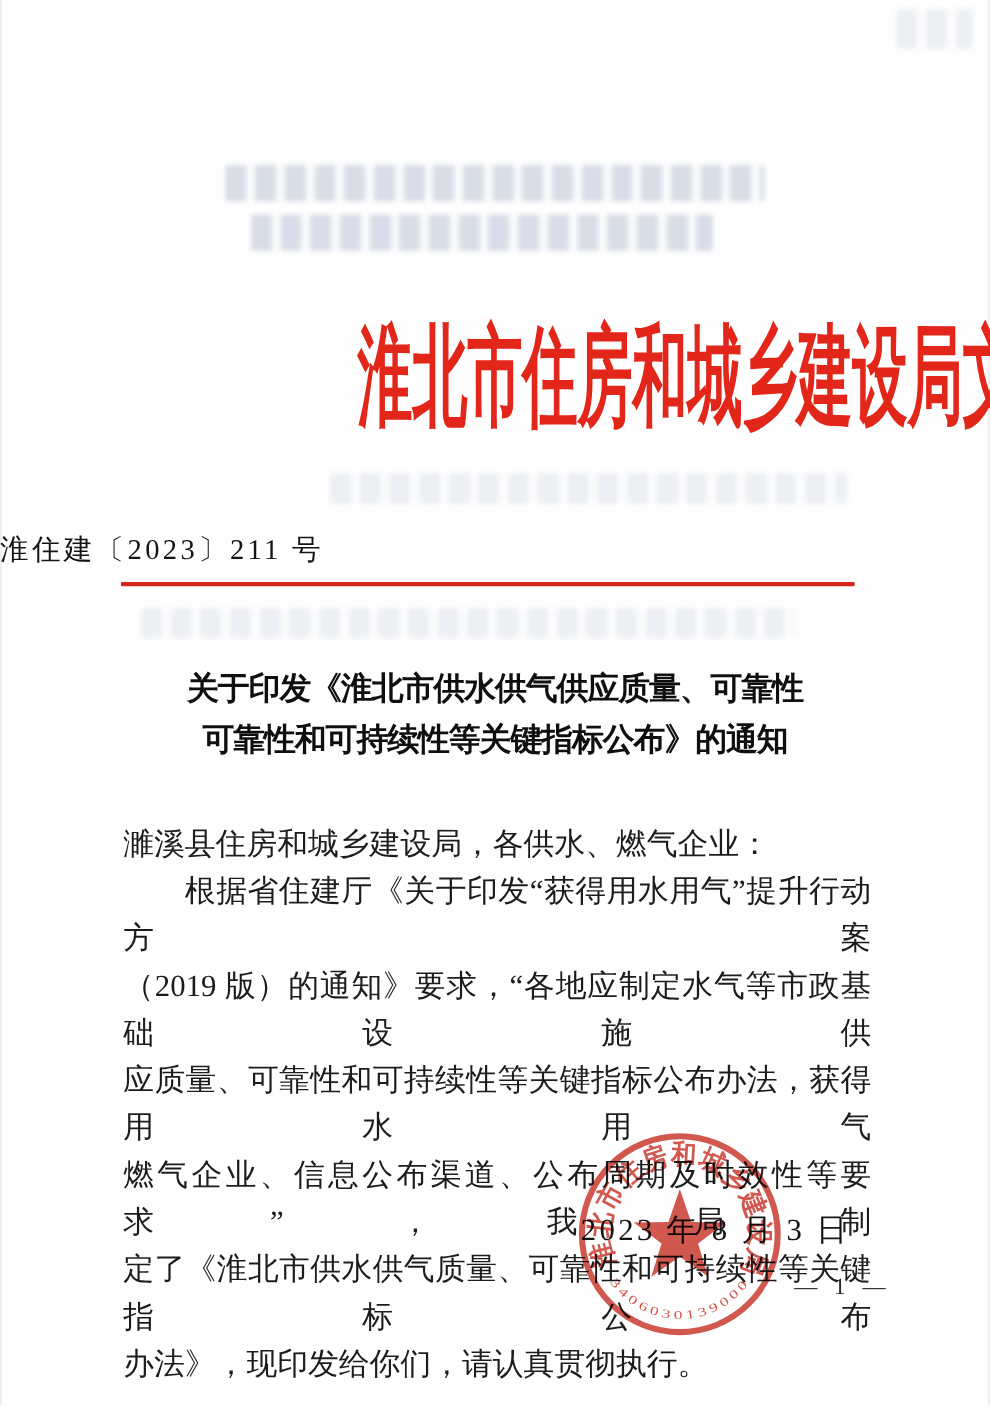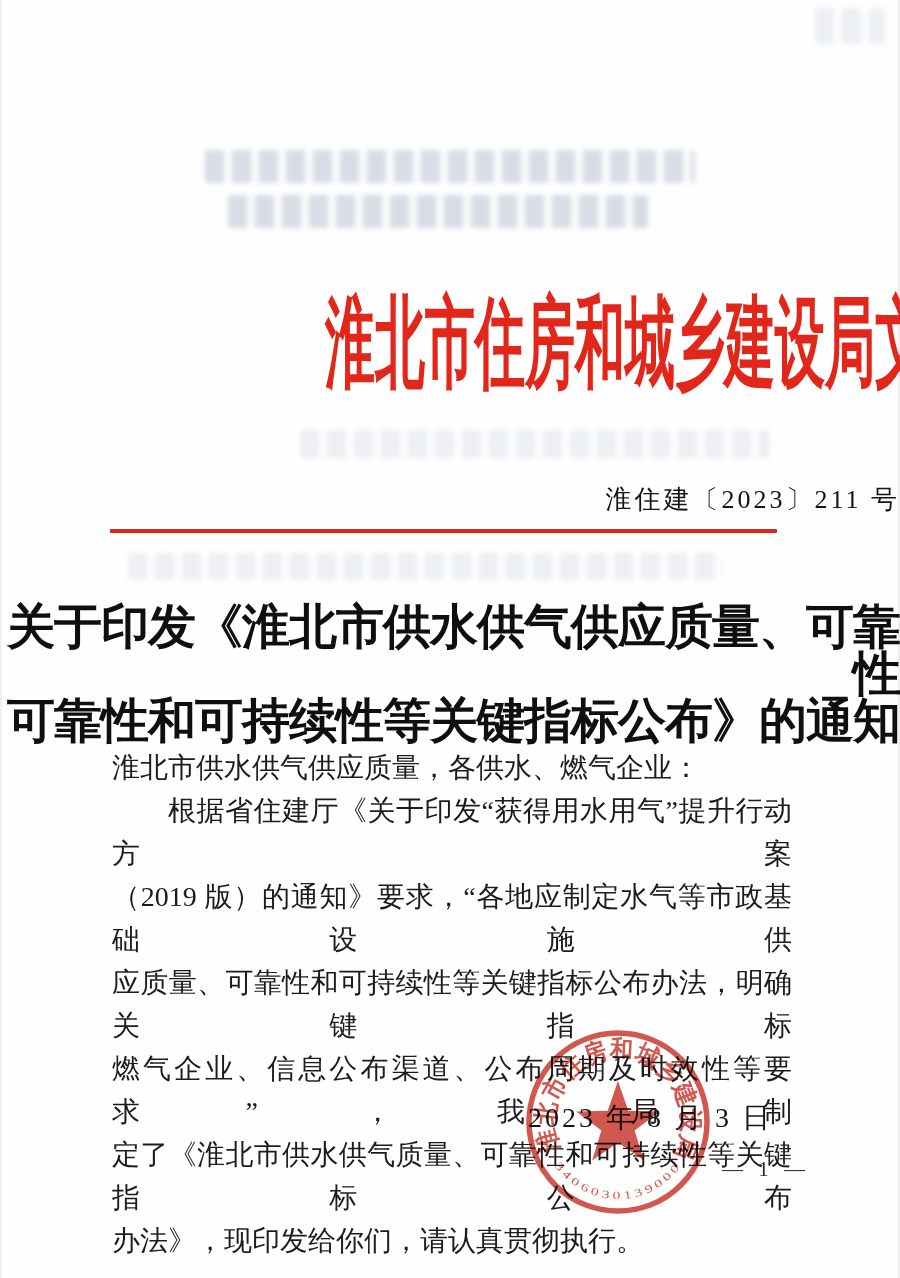--- a/index.html
+++ b/index.html
@@ -24,30 +24,30 @@
   
   .banner{position:absolute;top:288px;left:0;right:0;text-align:center;height:116px;}
   .banner-inner{
     display:inline-block;white-space:nowrap;
     font-family:"Liberation Sans","DejaVu Sans",sans-serif;
     font-weight:bold;font-size:100px;line-height:108px;
     color:#e3261a;letter-spacing:0px;
     transform:scaleX(0.50);transform-origin:center top;
   }
   .doc-number{
-    position:absolute;top:482px;left:0;right:0;text-align:right;
+    position:absolute;top:482px;left:0;right:0;text-align:left;
     font-size:26px;color:#141414;letter-spacing:3px;
   }
   .red-rule{
     position:absolute;top:529px;left:110px;width:667px;height:4px;
     background:#d6281a;border-radius:1px;
   }
   .doc-title{
-    position:absolute;top:603px;left:0;right:0;text-align:right;
-    font-weight:900;font-size:48px;line-height:47px;color:#0f0f0f;
+    position:absolute;top:603px;left:0;right:0;text-align:center;
+    font-weight:900;font-size:29px;line-height:47px;color:#0f0f0f;
     letter-spacing:-1px;
   }
   .body-block{
     position:absolute;top:746px;left:112px;width:680px;
     font-size:28px;line-height:43px;color:#1c1c1c;
   }
   .bline{white-space:nowrap;}
   .bline.justify{white-space:normal;text-align:justify;text-align-last:justify;}
   .bline.indent{text-indent:2em;}
   .doc-date{
@@ -83,24 +83,24 @@
   <div class="doc-number">淮住建〔2023〕211 号</div>
 
   <div class="red-rule"></div>
 
   <div class="doc-title">
     <div>关于印发《淮北市供水供气供应质量、可靠性</div>
     <div>可靠性和可持续性等关键指标公布》的通知</div>
   </div>
 
   <div class="body-block">
-    <div class="bline">淮北市供水供气供应质量，各供水、燃气企业：</div>
+    <div class="bline">濉溪县住房和城乡建设局，各供水、燃气企业：</div>
     <div class="bline indent justify">根据省住建厅《关于印发“获得用水用气”提升行动方案</div>
     <div class="bline justify">（2019 版）的通知》要求，“各地应制定水气等市政基础设施供</div>
-    <div class="bline justify">应质量、可靠性和可持续性等关键指标公布办法，明确关键指标</div>
+    <div class="bline justify">应质量、可靠性和可持续性等关键指标公布办法，获得用水用气</div>
     <div class="bline justify">燃气企业、信息公布渠道、公布周期及时效性等要求”，我局制</div>
     <div class="bline justify">定了《淮北市供水供气质量、可靠性和可持续性等关键指标公布</div>
     <div class="bline">办法》，现印发给你们，请认真贯彻执行。</div>
   </div>
 
   <div class="doc-date">2023 年 8 月 3 日</div>
 
   <svg class="seal" viewBox="0 0 200 200">
     <defs>
       <path id="sealArcTop" d="M 42,127 A 64,64 0 1 1 158,127" fill="none"></path>

